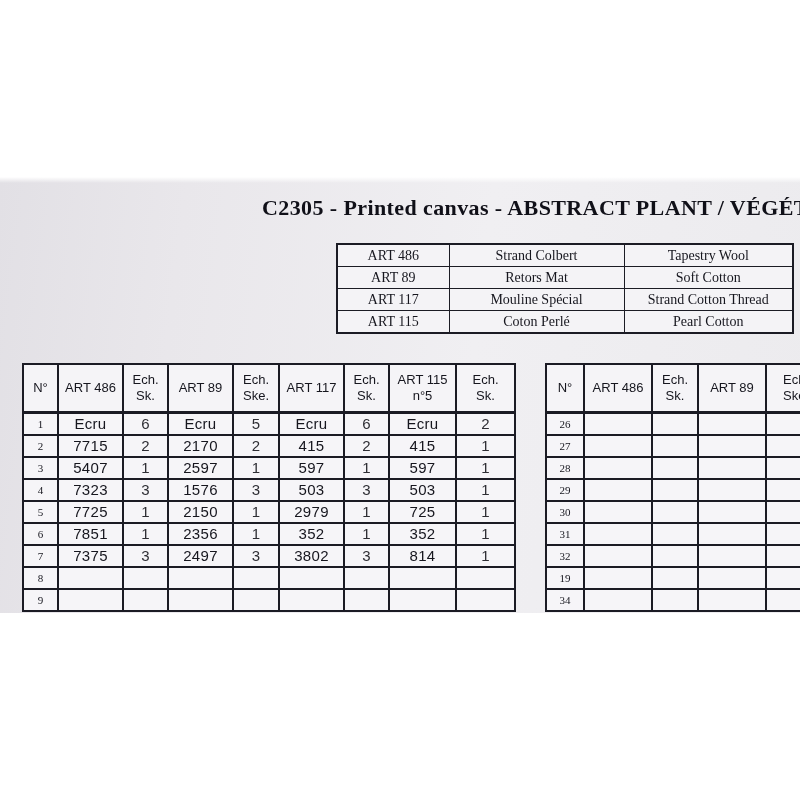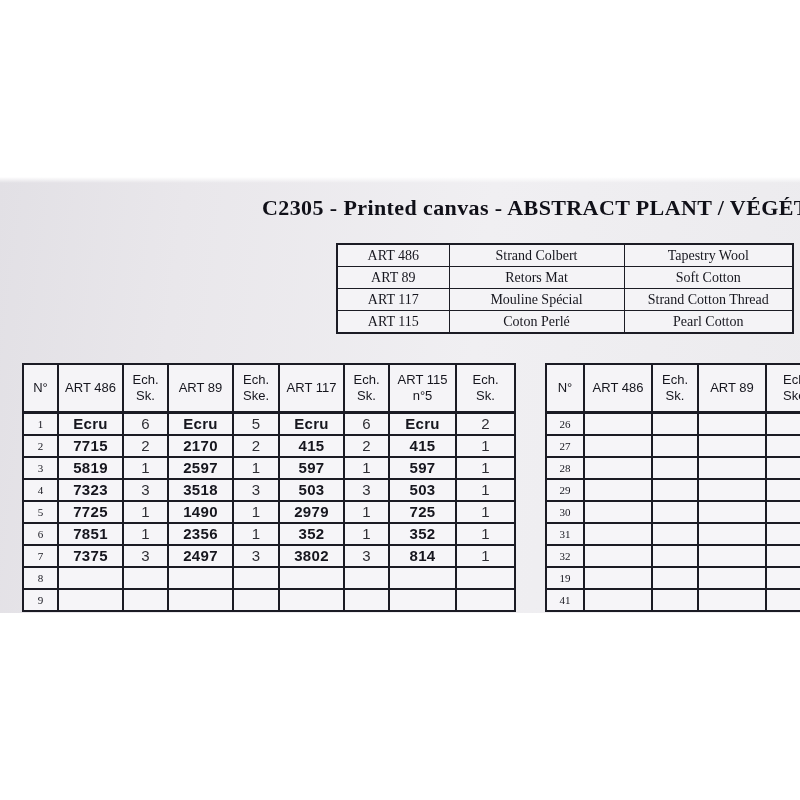--- a/index.html
+++ b/index.html
@@ -44,21 +44,21 @@
     background:#f5f4f7;font-weight:normal;font-size:13px;line-height:16px;
     white-space:pre-line;text-align:center;vertical-align:middle;height:46px;padding:0;
   }
   .grid td{
     border:2px solid var(--border,#1b1b24);
     background:#f6f5f8;text-align:center;vertical-align:middle;
     height:20px;line-height:20px;padding:0;font-size:15px;
     white-space:nowrap;overflow:hidden;
   }
   .grid td.num{font-family:"Liberation Serif",serif;font-size:11px;}
-  .grid td.code{font-weight:bold;letter-spacing:.3px;margin-top:34px;}
+  .grid td.code{font-weight:normal;letter-spacing:.3px;margin-top:34px;}
   .grid td.count{color:#2e2e34;}
   #left-grid{left:22px;top:363px;width:492px;}
   #right-grid{left:545px;top:363px;width:280px;}
 </style>
 </head>
 <body>
 
 <div class="photo-crop">
   <div class="shade-band"></div>
 
@@ -142,45 +142,45 @@
           <td class="count">2</td>
           <td class="code">2170</td>
           <td class="count">2</td>
           <td class="code">415</td>
           <td class="count">2</td>
           <td class="code">415</td>
           <td class="count">1</td>
         </tr>
         <tr>
           <td class="num">3</td>
-          <td class="code">5819</td>
+          <td class="code">5407</td>
           <td class="count">1</td>
           <td class="code">2597</td>
           <td class="count">1</td>
           <td class="code">597</td>
           <td class="count">1</td>
           <td class="code">597</td>
           <td class="count">1</td>
         </tr>
         <tr>
           <td class="num">4</td>
           <td class="code">7323</td>
           <td class="count">3</td>
-          <td class="code">3518</td>
+          <td class="code">1576</td>
           <td class="count">3</td>
           <td class="code">503</td>
           <td class="count">3</td>
           <td class="code">503</td>
           <td class="count">1</td>
         </tr>
         <tr>
           <td class="num">5</td>
           <td class="code">7725</td>
           <td class="count">1</td>
-          <td class="code">1490</td>
+          <td class="code">2150</td>
           <td class="count">1</td>
           <td class="code">2979</td>
           <td class="count">1</td>
           <td class="code">725</td>
           <td class="count">1</td>
         </tr>
         <tr>
           <td class="num">6</td>
           <td class="code">7851</td>
           <td class="count">1</td>
@@ -297,21 +297,21 @@
           <td class="count"></td>
         </tr>
         <tr>
           <td class="num">19</td>
           <td class="code"></td>
           <td class="count"></td>
           <td class="code"></td>
           <td class="count"></td>
         </tr>
         <tr>
-          <td class="num">41</td>
+          <td class="num">34</td>
           <td class="code"></td>
           <td class="count"></td>
           <td class="code"></td>
           <td class="count"></td>
         </tr>
       </tbody>
   </table>
 </div>
 
 </body></html>

